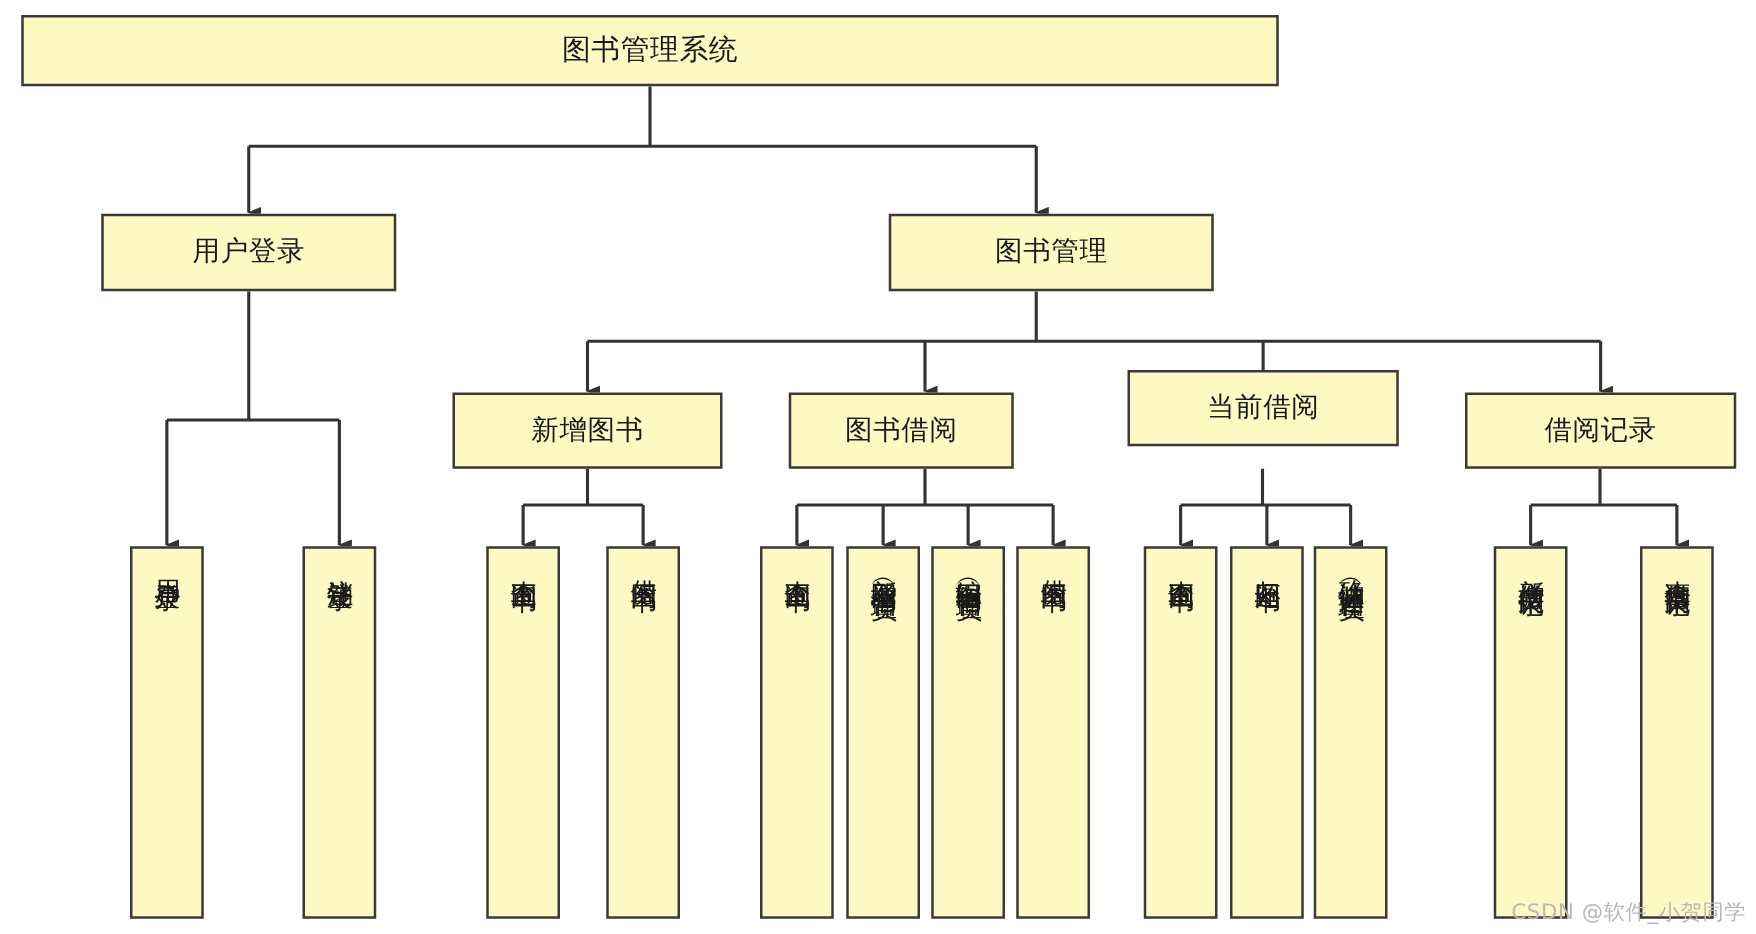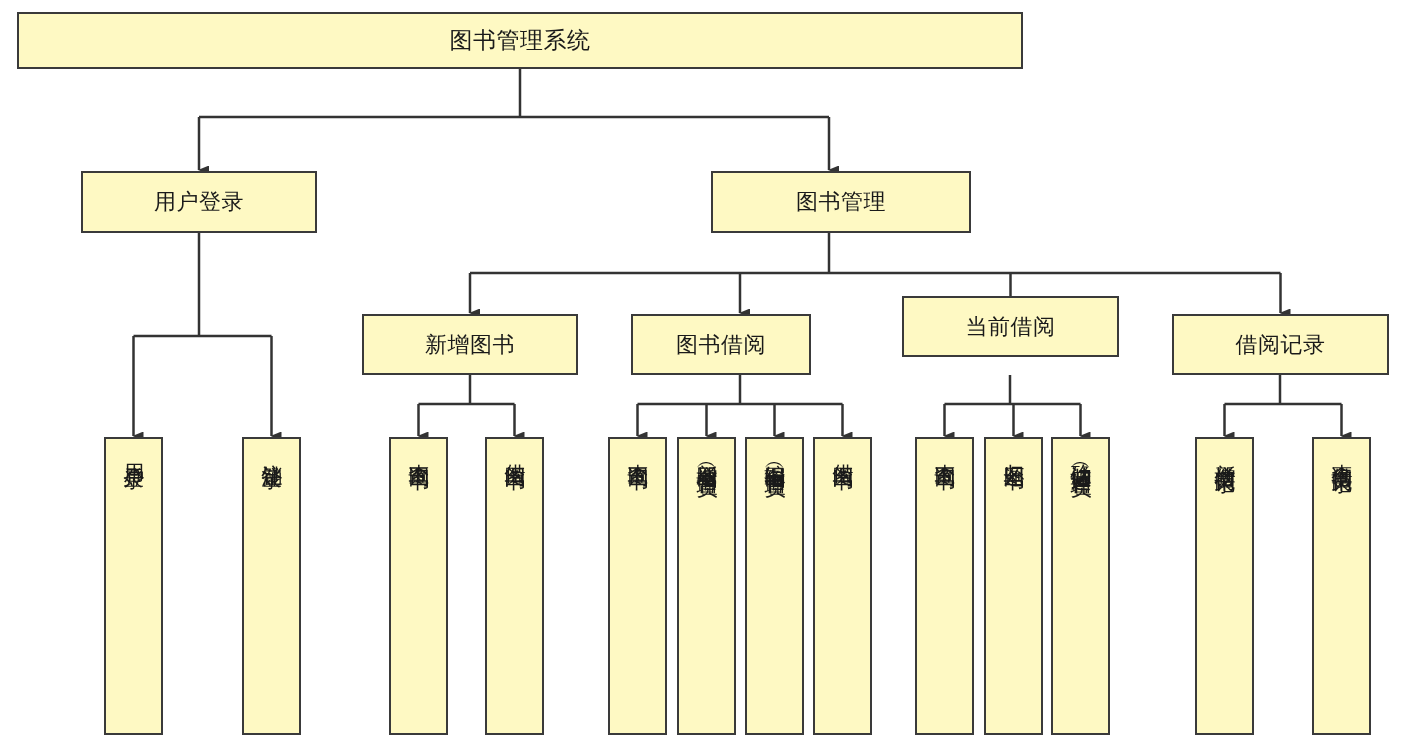--- a/index.html
+++ b/index.html
@@ -168,13 +168,14 @@
       <div class="node vert" style="left: 1051px; top: 437px; width: 59px; height: 298px;">
         <span class="label">确认归还（管理员）</span>
       </div>
       <div class="node vert" style="left: 1195px; top: 437px; width: 59px; height: 298px;">
         <span class="label">新增借阅记录</span>
       </div>
       <div class="node vert" style="left: 1312px; top: 437px; width: 59px; height: 298px;">
         <span class="label">查询借阅记录</span>
       </div>
     </div>
+  <div id="watermark">CSDN @软件_小贺同学</div>
 </div>
 
 </body></html>

